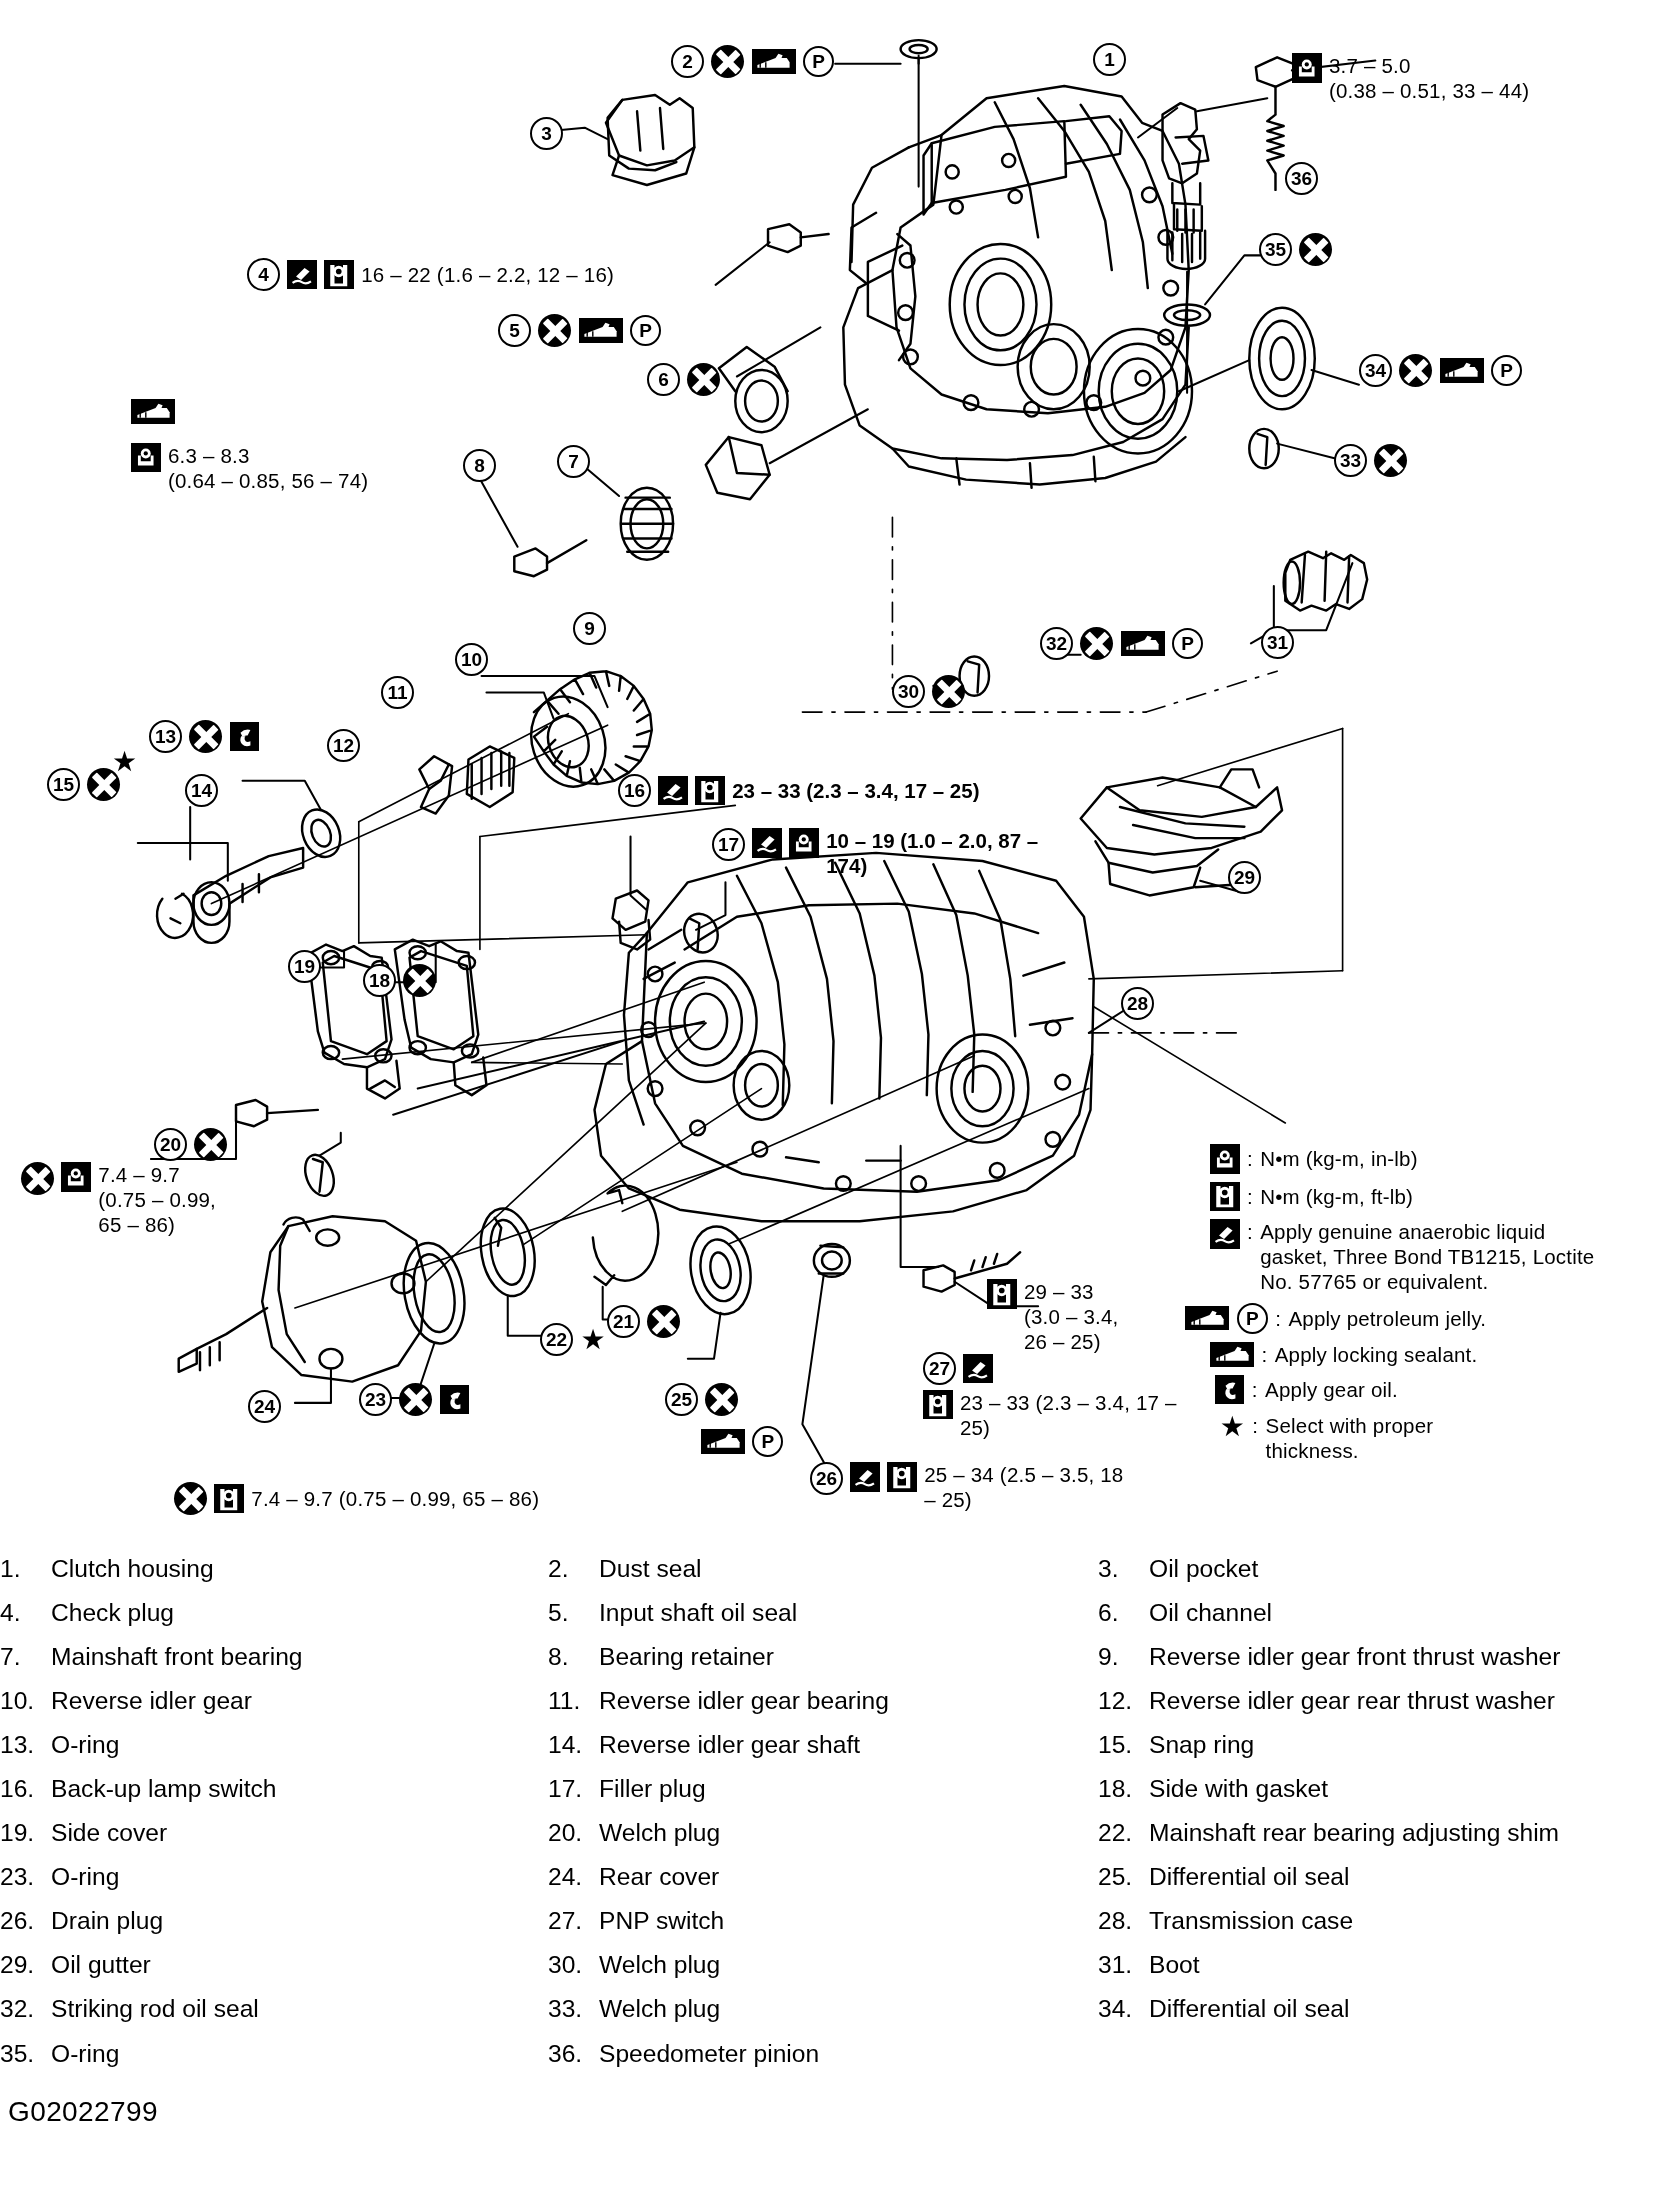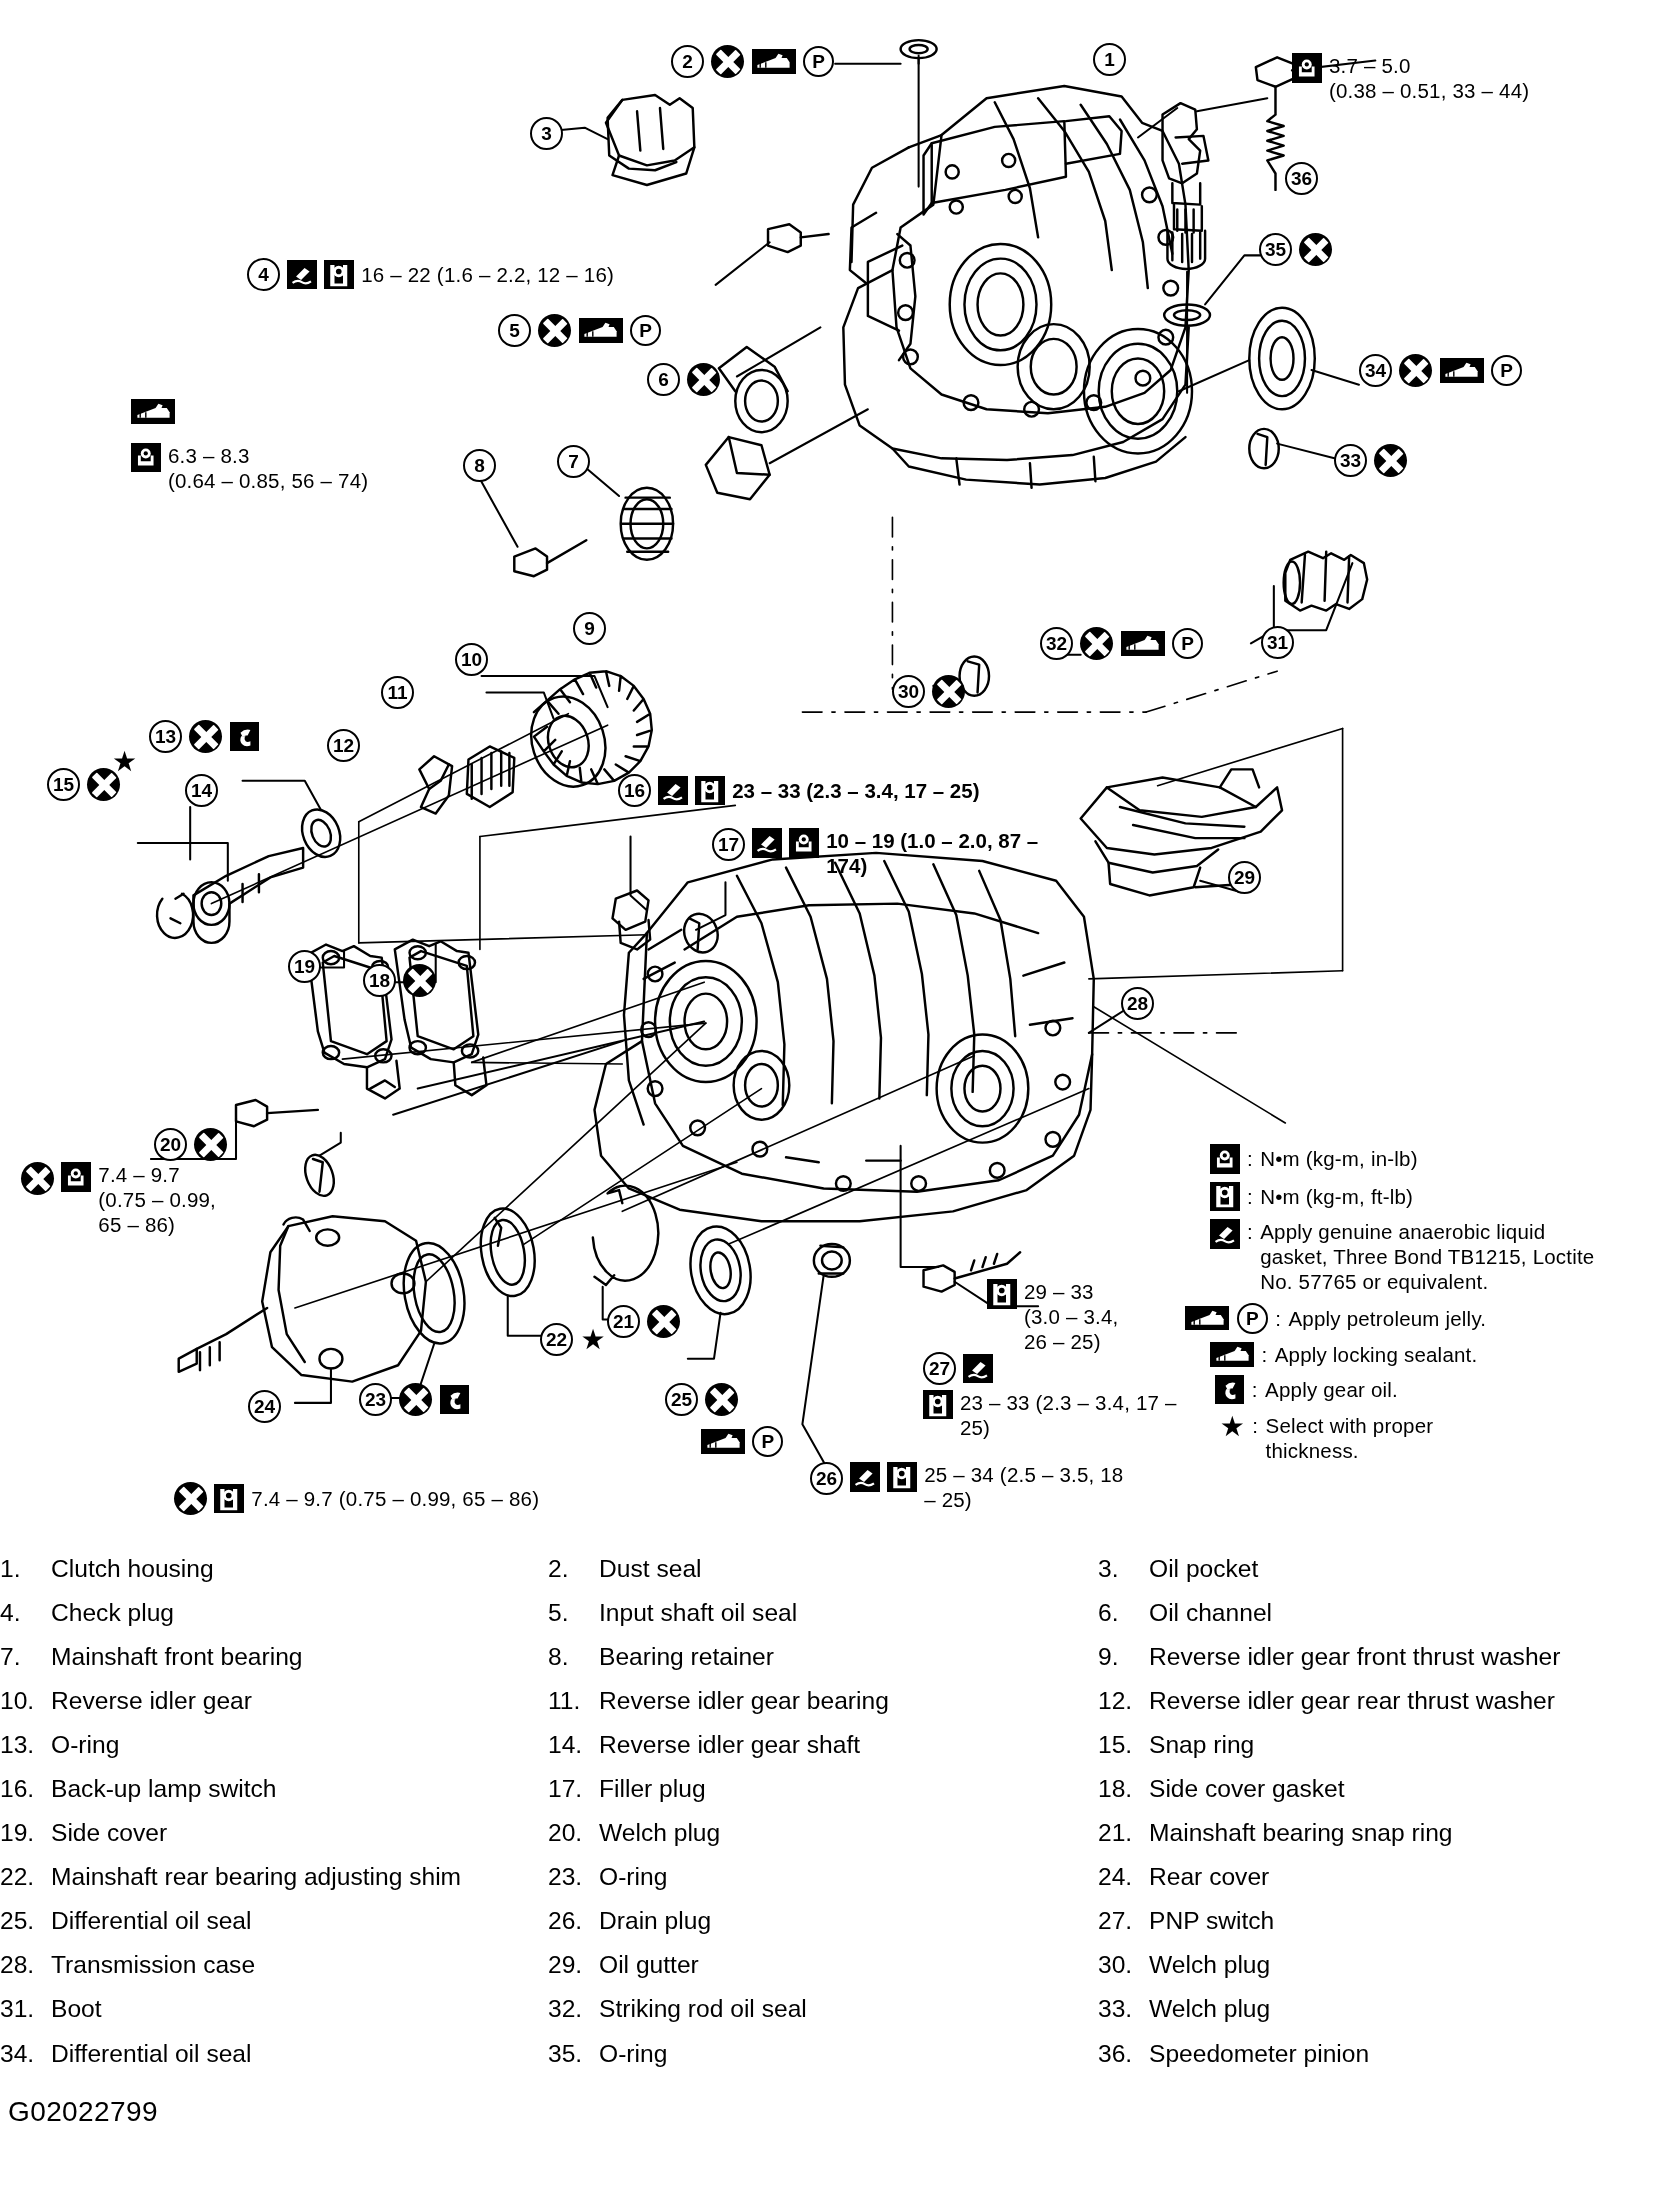--- a/index.html
+++ b/index.html
@@ -993,35 +993,31 @@
       <div class="pitem">
         <span class="pnum">16.</span>
         <span class="pname">Back-up lamp switch</span>
       </div>
       <div class="pitem">
         <span class="pnum">17.</span>
         <span class="pname">Filler plug</span>
       </div>
       <div class="pitem">
         <span class="pnum">18.</span>
-        <span class="pname">Side cover gasket</span>
+        <span class="pname">Side with gasket</span>
       </div>
       <div class="pitem">
         <span class="pnum">19.</span>
         <span class="pname">Side cover</span>
       </div>
       <div class="pitem">
         <span class="pnum">20.</span>
         <span class="pname">Welch plug</span>
       </div>
       <div class="pitem">
-        <span class="pnum">21.</span>
-        <span class="pname">Mainshaft bearing snap ring</span>
-      </div>
-      <div class="pitem">
         <span class="pnum">22.</span>
         <span class="pname">Mainshaft rear bearing adjusting shim</span>
       </div>
       <div class="pitem">
         <span class="pnum">23.</span>
         <span class="pname">O-ring</span>
       </div>
       <div class="pitem">
         <span class="pnum">24.</span>
         <span class="pname">Rear cover</span>

